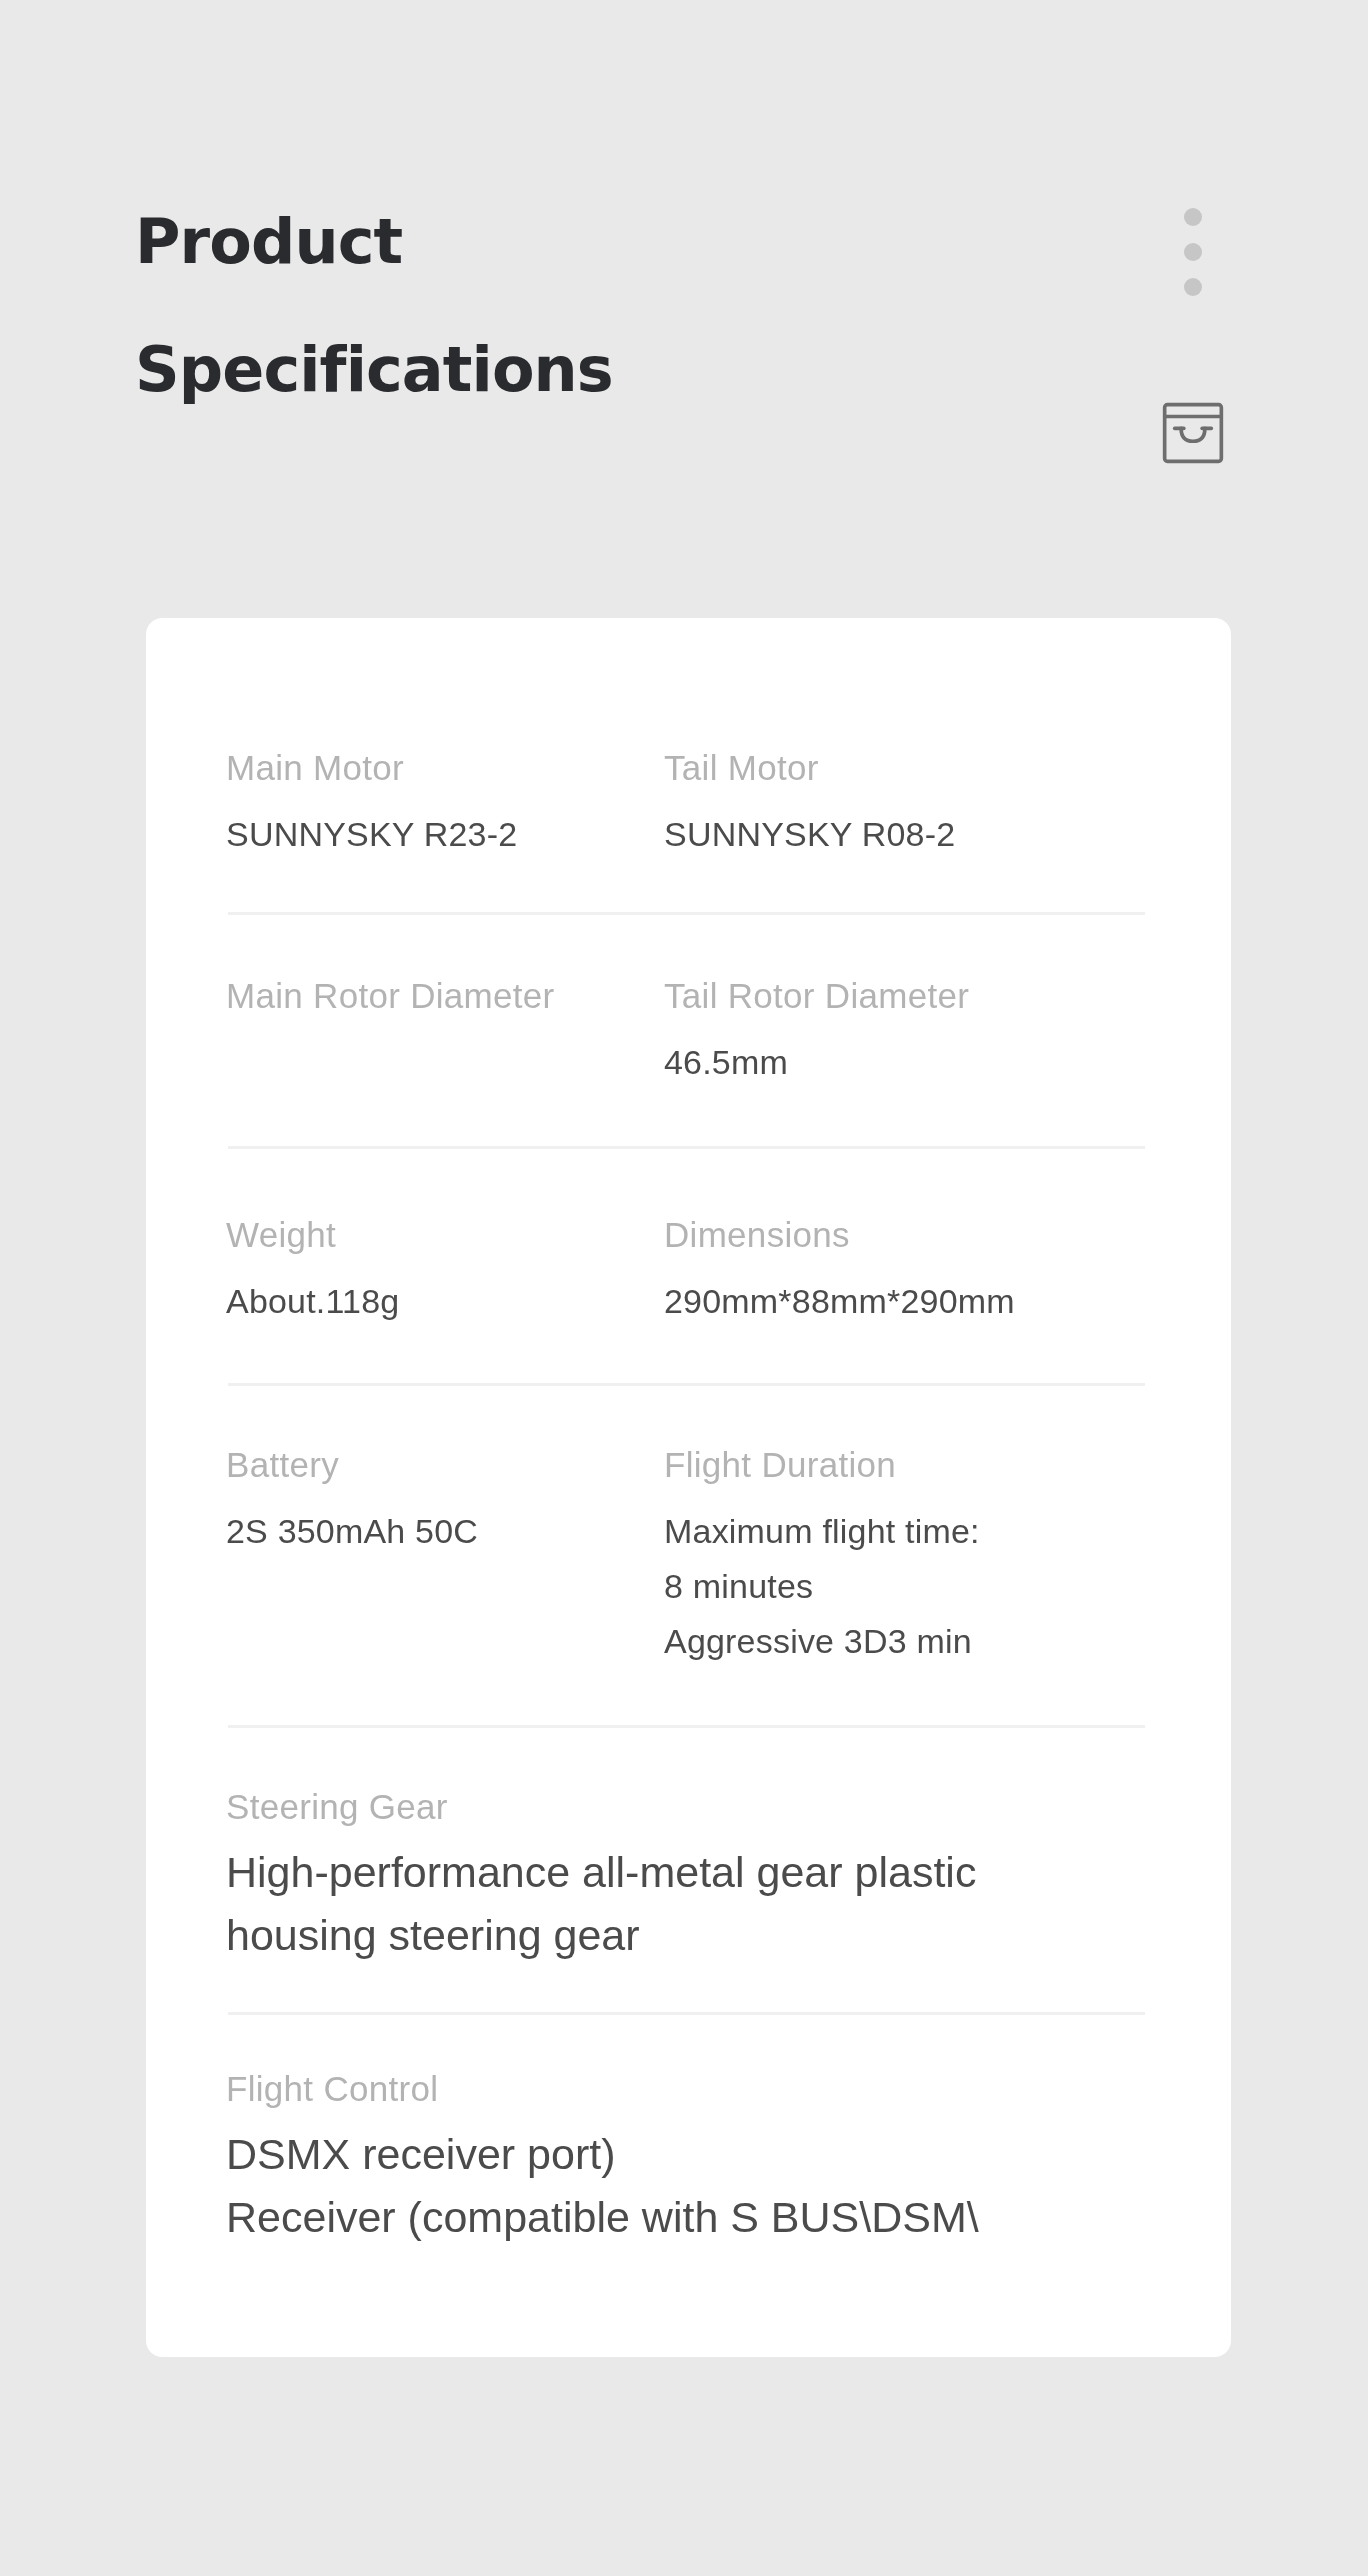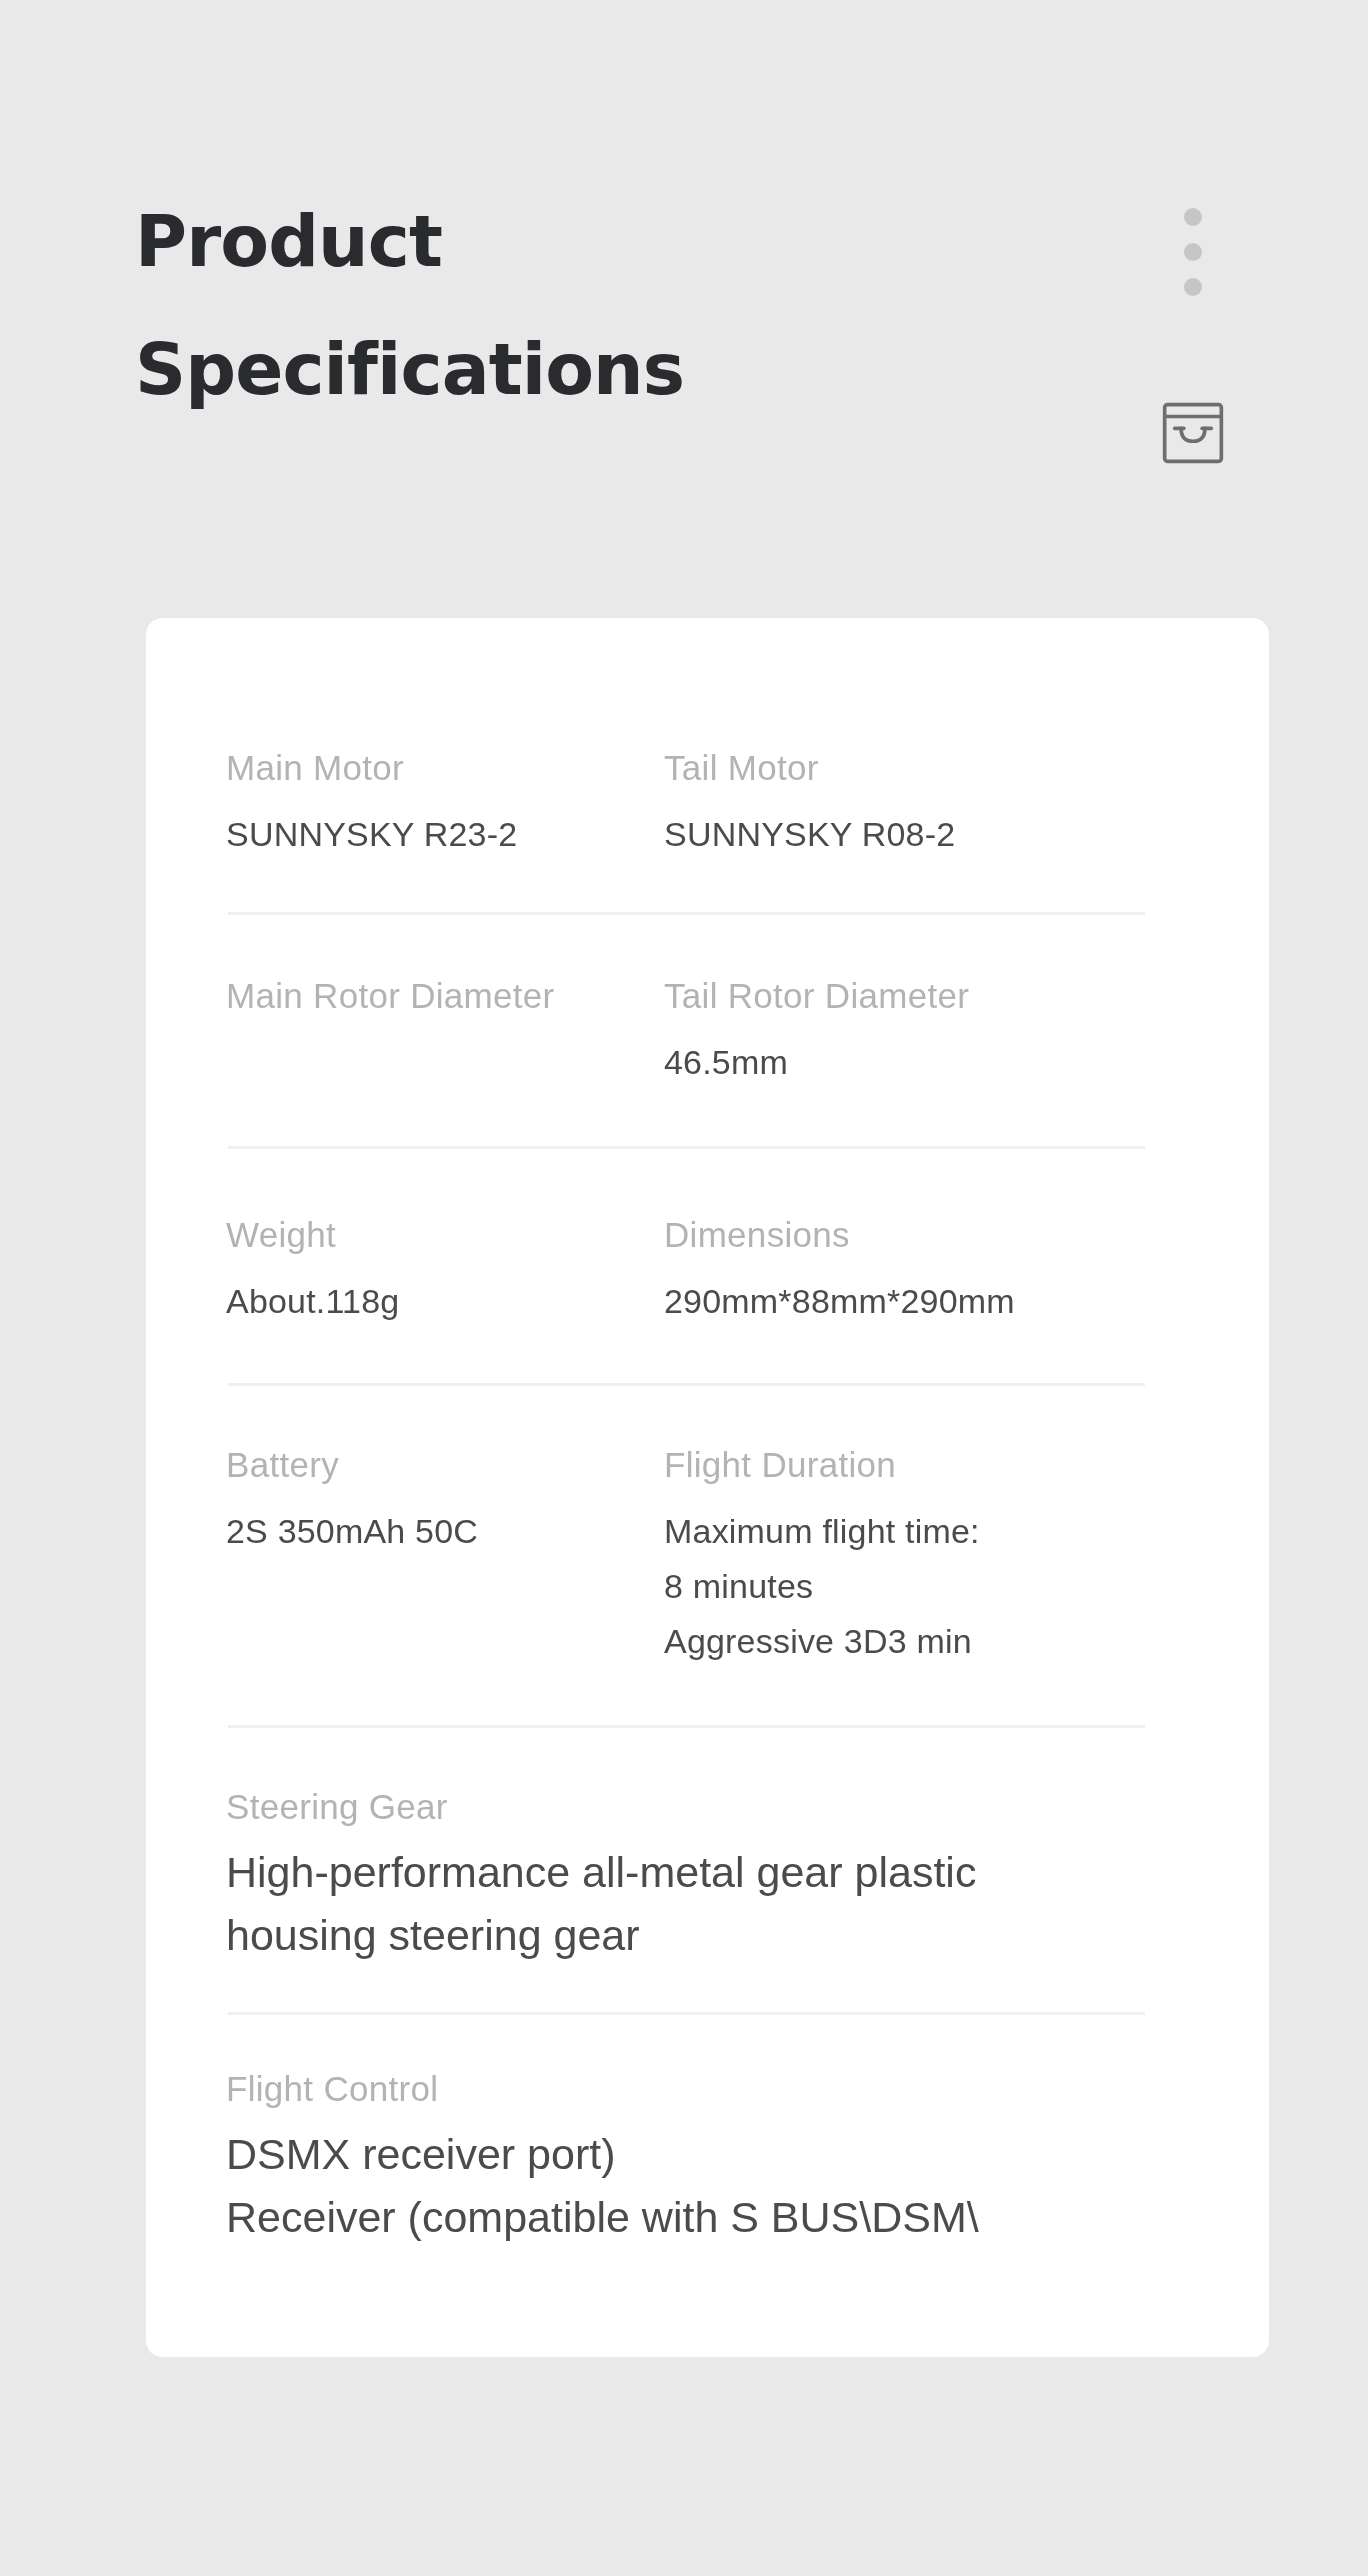--- a/index.html
+++ b/index.html
@@ -8,21 +8,21 @@
     background: #e9e9e9;
     position: relative;
     overflow: hidden;
     font-family: "Liberation Sans", sans-serif;
   }
   .title {
     position: absolute; left: 135px; top: 178px;
     margin: 0;
     font-family: "DejaVu Sans", sans-serif;
     font-weight: bold;
-    font-size: 71px;
+    font-size: 62px;
     line-height: 128px;
     color: #2a2b2e;
     letter-spacing: -0.9px;
   }
   .title span { display: block; }
   .more-btn {
     position: absolute; left: 1177px; top: 208px;
     width: 31px; height: 88px;
     display: flex; flex-direction: column; align-items: center; justify-content: space-between;
     cursor: pointer;
@@ -30,21 +30,20 @@
   .more-btn .dot { width: 18px; height: 18px; border-radius: 50%; background: #c6c6c6; }
   .bag-btn {
     position: absolute; left: 1161px; top: 401px;
     width: 64px; height: 64px; cursor: pointer;
   }
   .card {
     position: absolute; left: 146px; top: 618px;
     width: 1085px; height: 1739px;
     background: #ffffff;
     border-radius: 16.4px;
-    padding-left: 38px;
   }
   .row {
     position: absolute; left: 80px; width: 919px;
   }
   .divider {
     position: absolute; left: 82px; width: 917px; height: 2.7px;
     background: #f0f0f0;
   }
   .cell { position: absolute; top: 0; }
   .cell.left { left: 0; }

